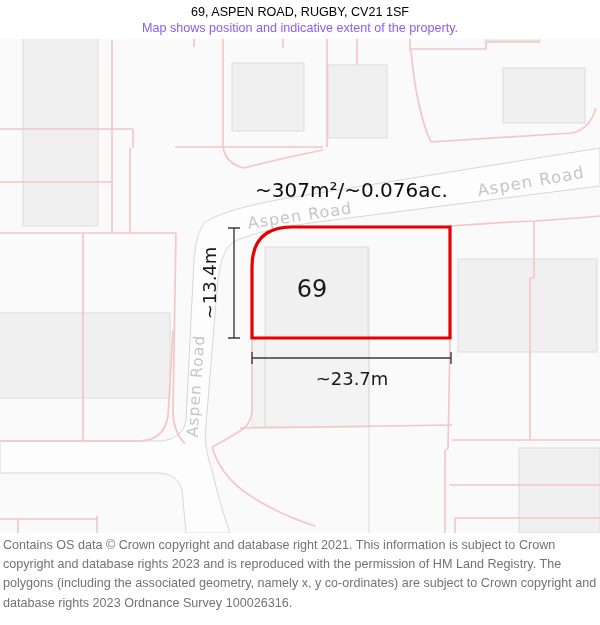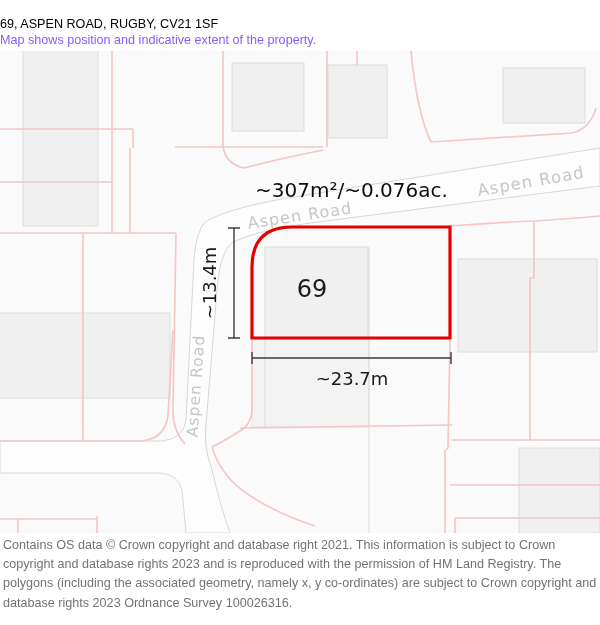--- a/index.html
+++ b/index.html
@@ -1,22 +1,22 @@
 <!DOCTYPE html>
 <html><head>
 <meta charset="utf-8">
 <style>
   html,body{margin:0;padding:0;}
   body{
     width:600px;height:625px;position:relative;background:#ffffff;
     font-family:"Liberation Sans",sans-serif;color:#000;overflow:hidden;
   }
   .header{
-    position:absolute;top:12px;left:0;width:600px;height:39px;background:#ffffff;
-    z-index:3;
+    position:absolute;top:0;left:0;width:600px;height:39px;background:#ffffff;
+    text-align:center;z-index:3;
   }
   .header .title{font-size:12.6px;line-height:16px;padding-top:4px;color:#000;}
   .header .subtitle{font-size:12.6px;line-height:16px;color:#8b5cf6;}
   .map-wrap{
     position:absolute;top:39px;left:0;width:600px;height:494px;overflow:hidden;
     background:#fbfafa;z-index:1;
   }
   .footer{
     position:absolute;top:533px;left:0;width:594px;padding:3px 8px 0 3px;background:#ffffff;
     font-size:12.6px;line-height:19.2px;color:#737373;z-index:3;text-align:left;

